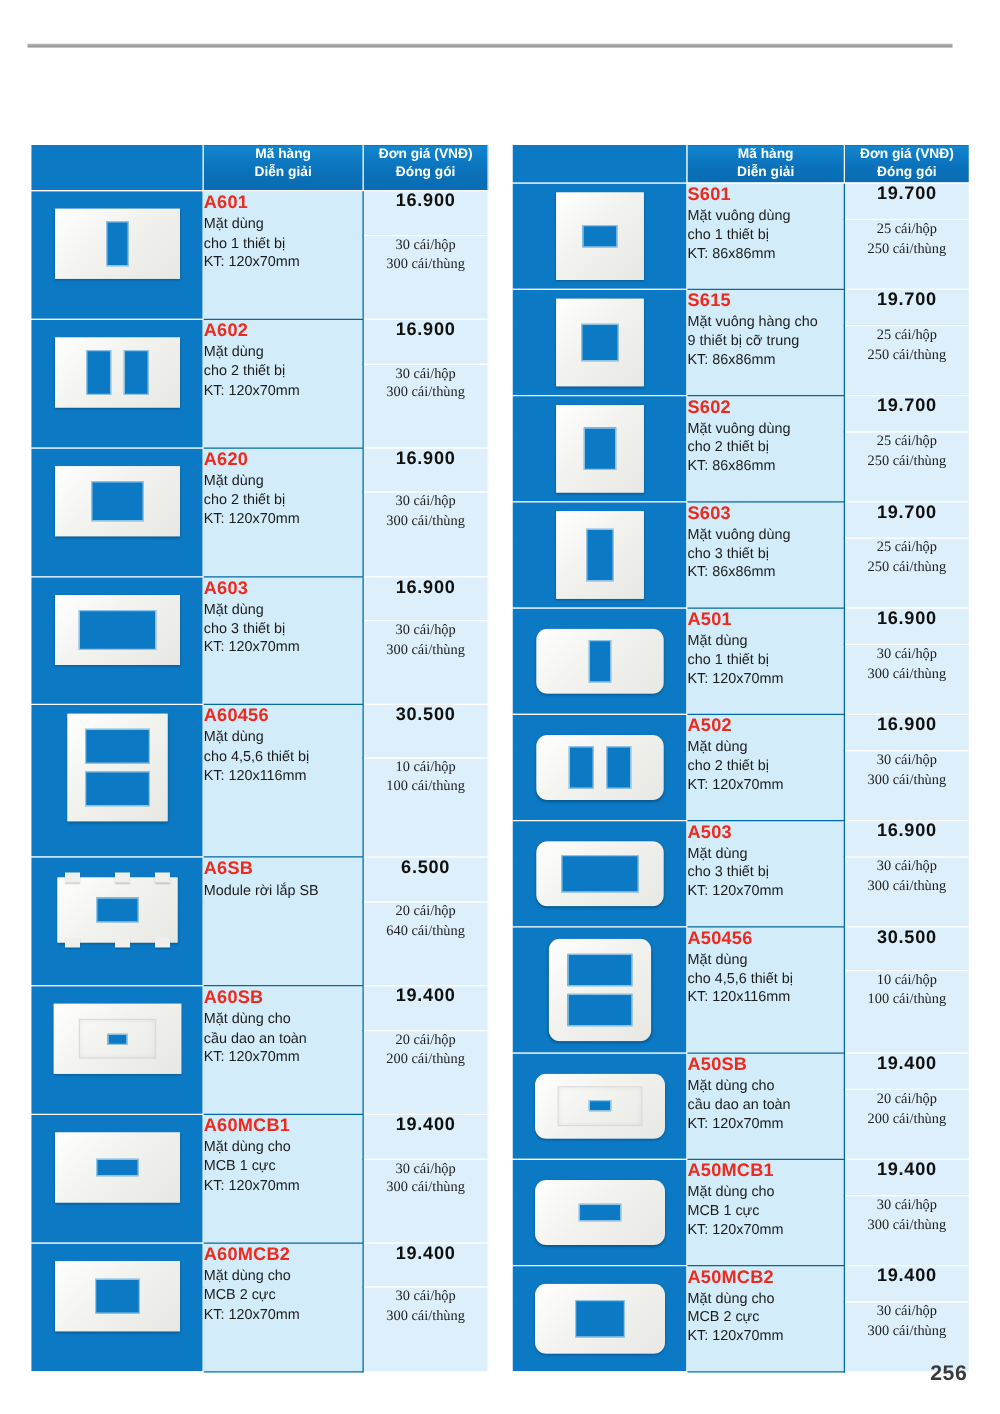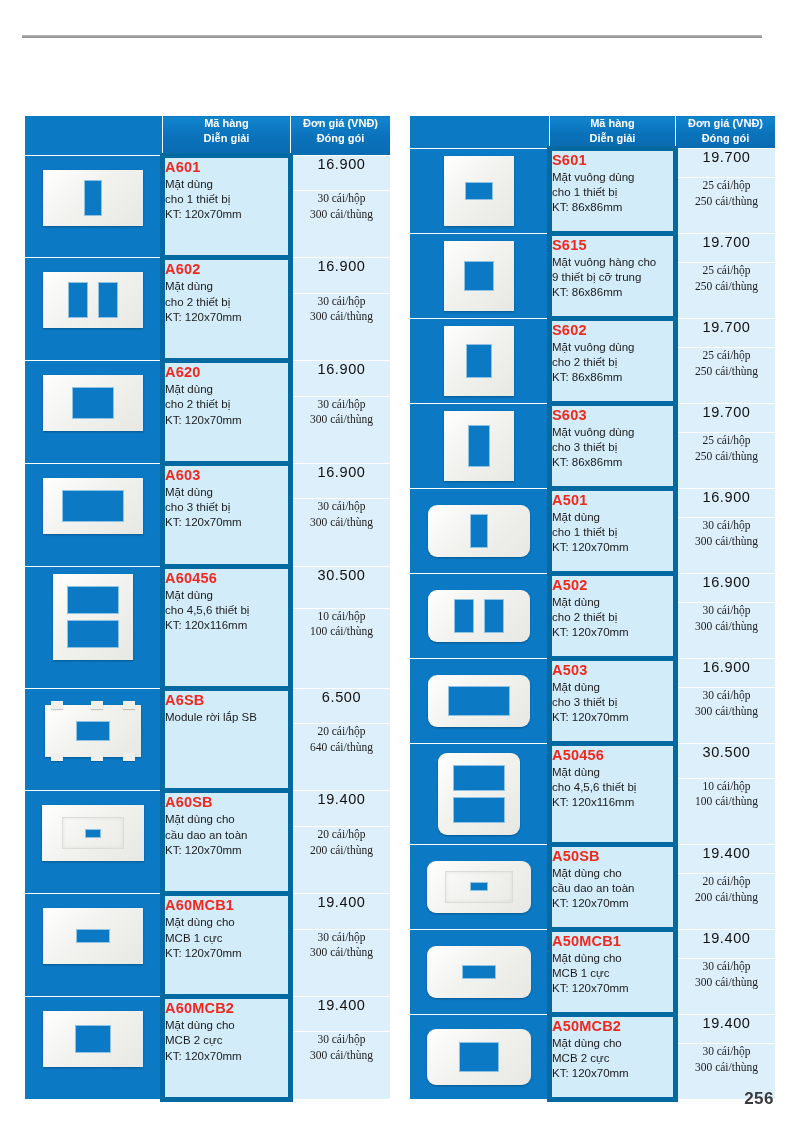--- a/index.html
+++ b/index.html
@@ -41,34 +41,34 @@
 
   
   .img-cell{
     background:#0b79c4;border:1px solid #ffffff;
     width:138px;padding:0;text-align:center;vertical-align:middle;
   }
   .img-box{width:100%;height:100%;display:flex;align-items:center;justify-content:center;}
 
   
   .desc-cell{
-    background:#d3ecfa;border:5px solid #0369a1;
+    background:#d3ecfa;border:1px solid #0369a1;
     padding:6px 8px 6px 10px;
   }
   .code{
     color:#ee2a1e;font-weight:bold;font-size:14.5px;letter-spacing:.2px;
     line-height:1.25;margin-bottom:1px;
   }
   .desc{color:#1c1c1c;font-size:11.5px;line-height:1.33;}
   .desc div{white-space:nowrap;}
 
   
   .price-cell{
     background:#ddeffb;border:1px solid #ffffff;
-    text-align:center;font-weight:normal;font-size:14.5px;color:#10100f;
+    text-align:center;font-weight:bold;font-size:14.5px;color:#10100f;
     padding:7px 2px 7px 2px;letter-spacing:.6px;vertical-align:middle;
   }
   .pack-cell{
     background:#ddeffb;border:1px solid #ffffff;
     text-align:center;font-size:11.5px;color:#1c1c1c;line-height:1.35;
     padding:6px 2px 7px 2px;vertical-align:middle;
   }
   .pack-cell div{white-space:nowrap;font-family:Liberation Serif, serif;}
 
   

